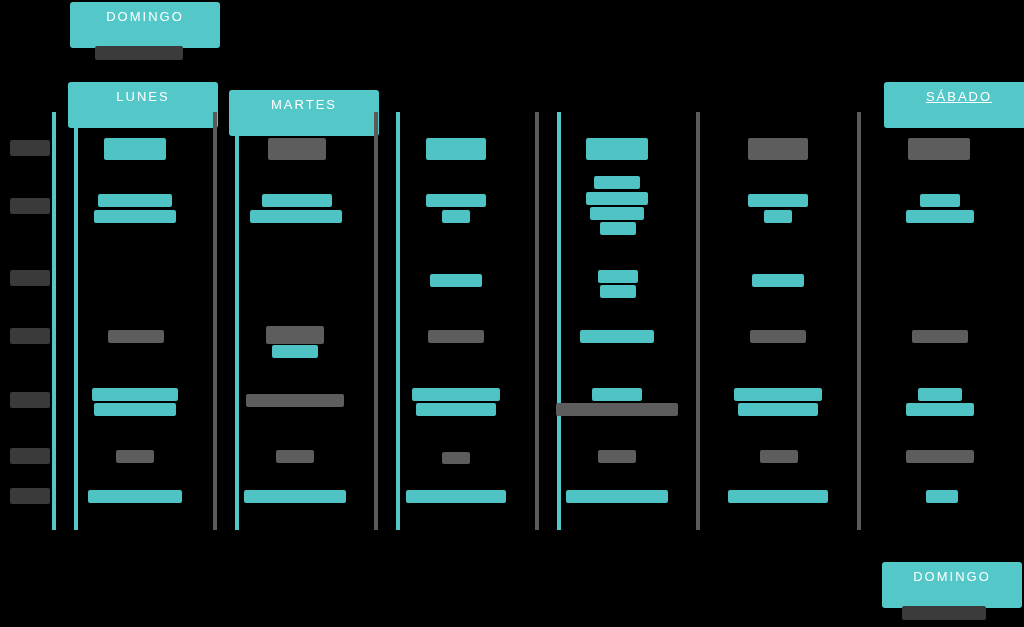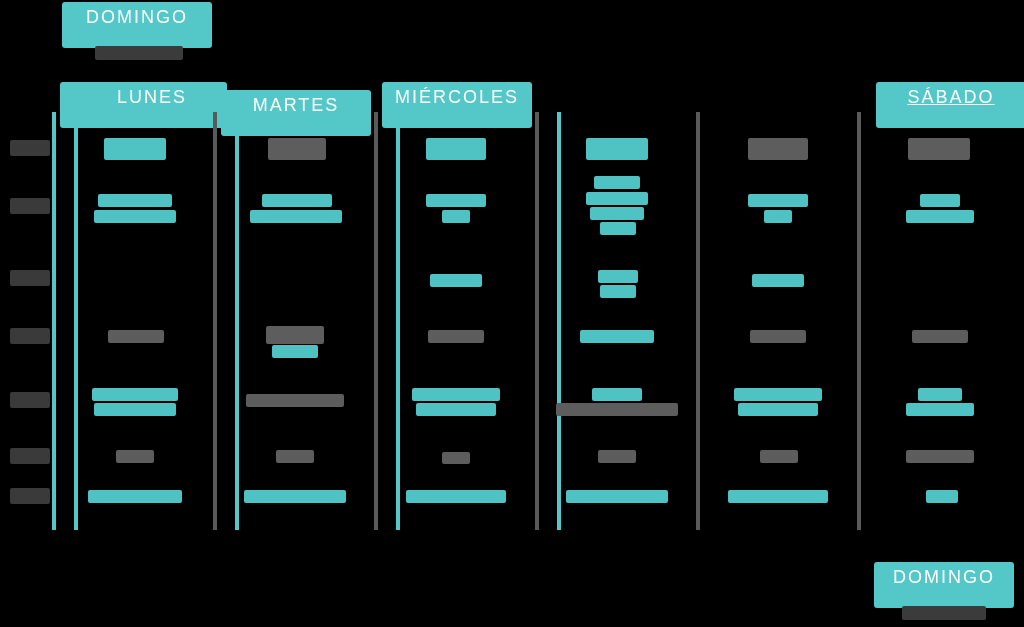--- a/index.html
+++ b/index.html
@@ -20,29 +20,30 @@
     left: 0; top: 0;
     width: 1024px;
     height: 627px;
   }
 
   
   .day-header {
     position: absolute;
     background: #54c8c8;
     color: #ffffff;
-    font-size: 18px;
+    font-size: 13px;
     letter-spacing: 2px;
     text-align: center;
     line-height: 30px;
     height: 46px;
     border-radius: 3px;
     font-weight: 400;
     text-transform: uppercase;
     font-family: "Liberation Sans", sans-serif;
+    margin-left: 8px;
   }
 
   
   .col-rule {
     position: absolute;
     width: 4px;
     background: #5a5a5a;
     top: 112px;
     height: 418px;
   }
@@ -74,23 +75,22 @@
   }
 </style>
 </head>
 <body>
 
 <div id="board">
 
   <div class="day-header" style="left:62px; top:2px; width:150px;">DOMINGO</div>
   <div class="footer-sub" style="left:95px; top:46px; width:88px; height:14px;"></div>
 
-  <div class="day-header" style="left:60px; top:82px; width:150px;padding-left:17px;">LUNES</div>
+  <div class="day-header" style="left:60px; top:82px; width:150px;">LUNES</div>
   <div class="day-header" style="left:221px; top:90px; width:150px;">MARTES</div>
-  <div class="day-header" style="left:382px; top:82px; width:150px;">MIÉRCOLES</div>
   <div class="day-header" style="left:876px; top:82px; width:150px;text-decoration:underline;">SÁBADO</div>
 
   <div class="col-rule teal" style="left:52px;"></div>
   <div class="col-rule teal" style="left:74px;"></div>
   <div class="col-rule" style="left:213px;"></div>
   <div class="col-rule teal" style="left:235px;"></div>
   <div class="col-rule" style="left:374px;"></div>
   <div class="col-rule teal" style="left:396px;"></div>
   <div class="col-rule" style="left:535px;"></div>
   <div class="col-rule teal" style="left:557px;"></div>

